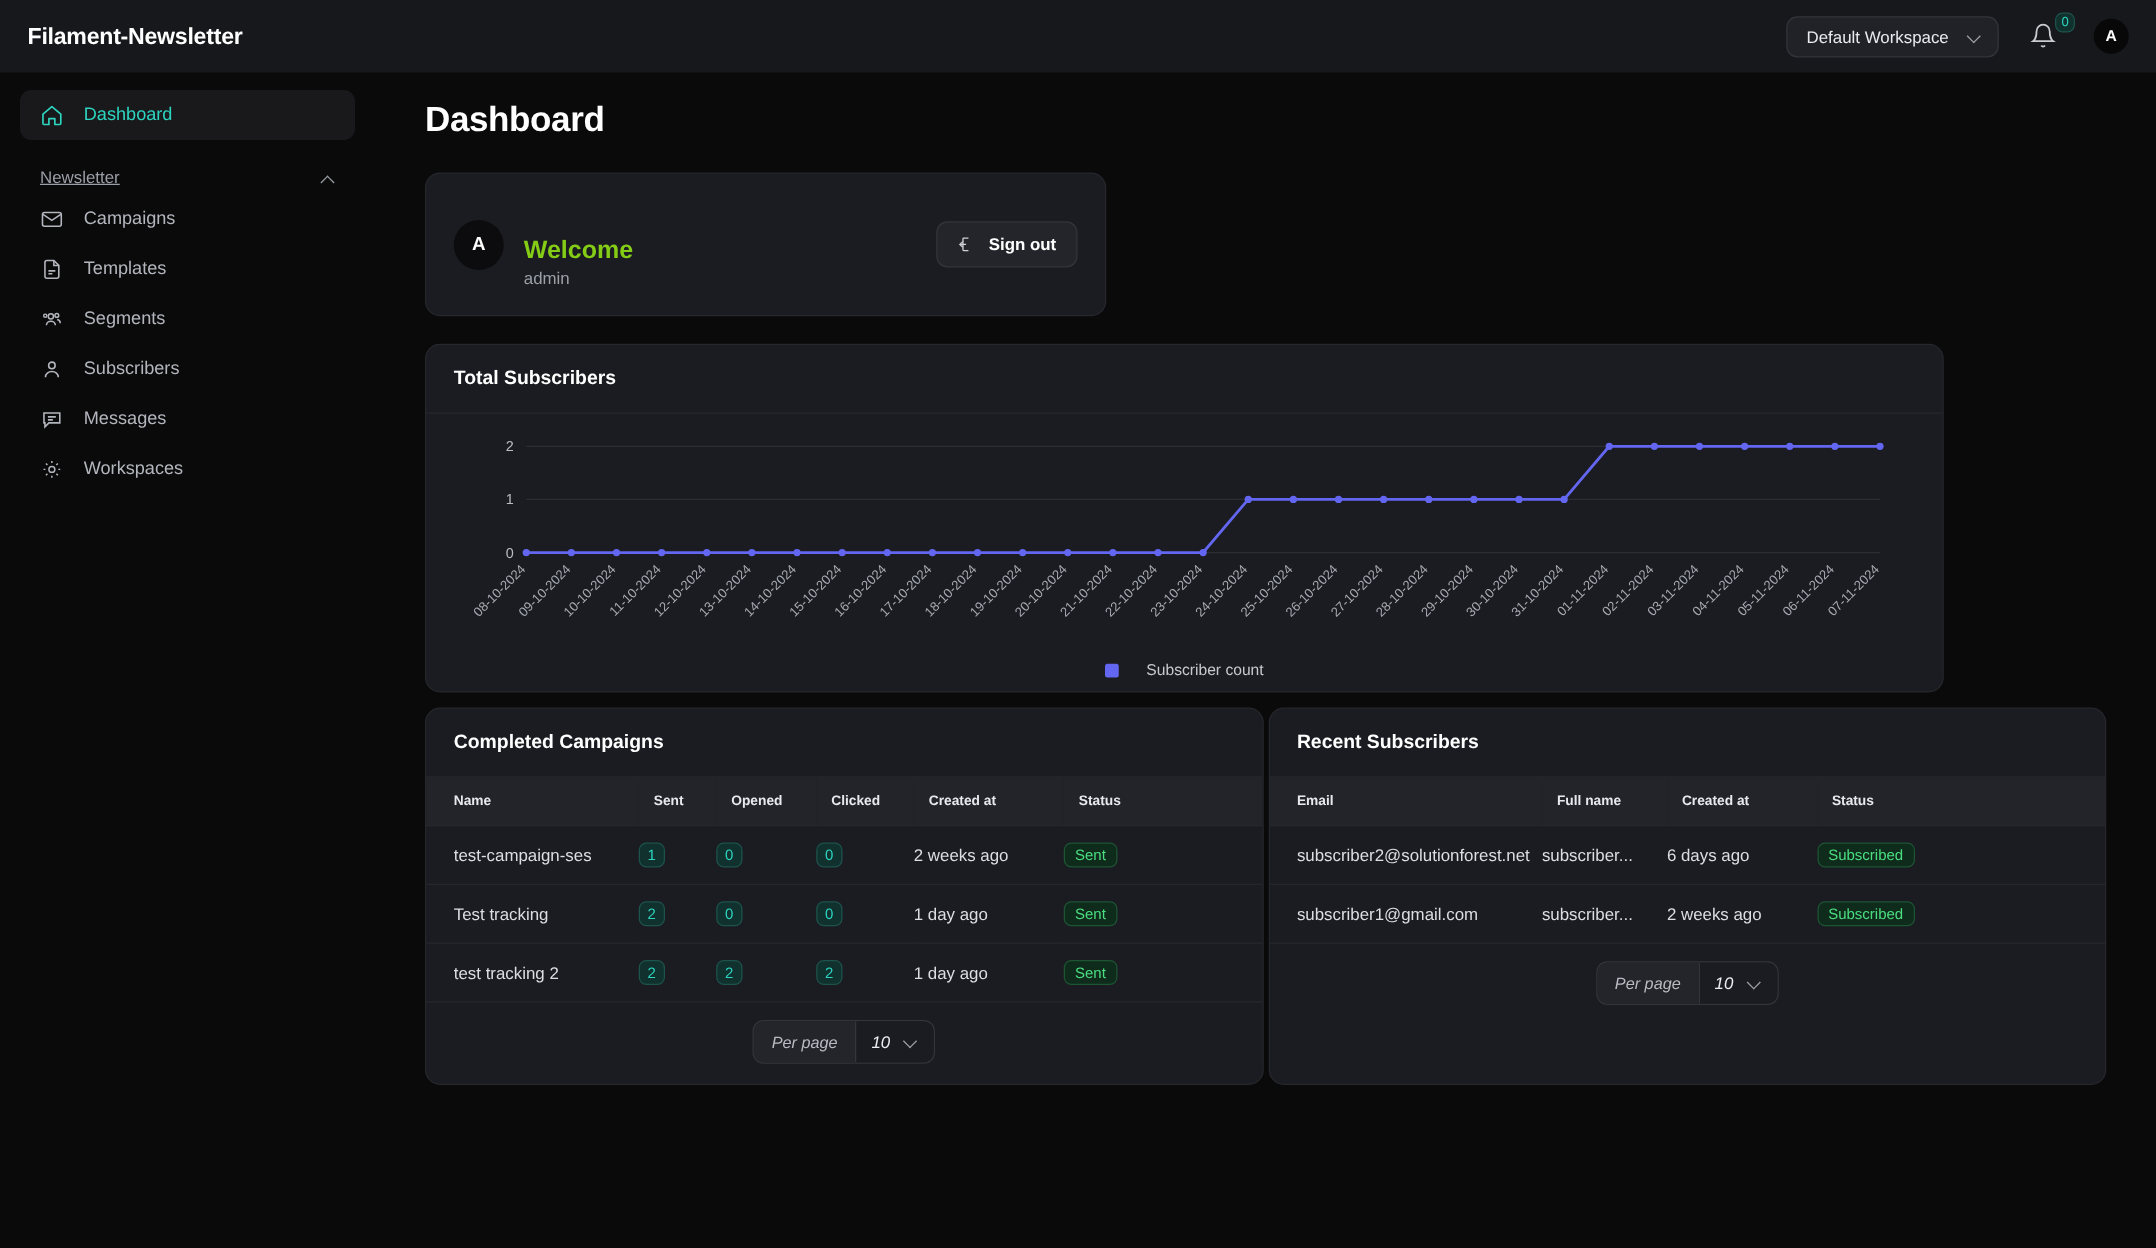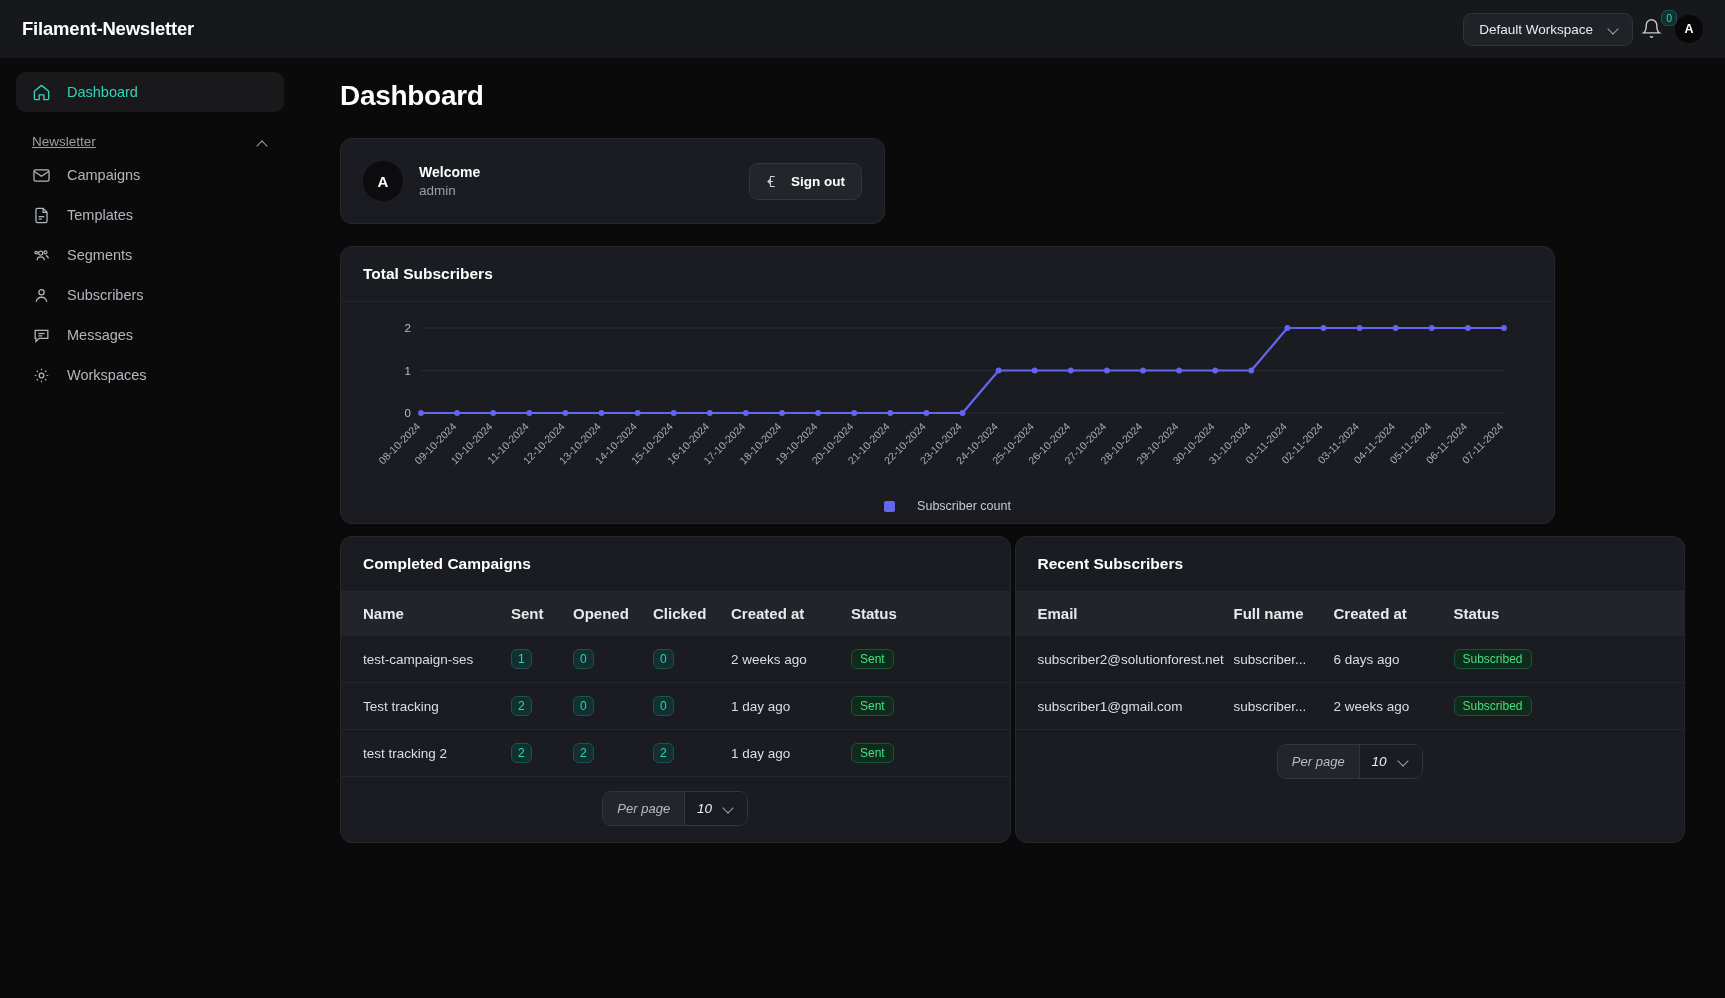--- a/index.html
+++ b/index.html
@@ -17,21 +17,21 @@
     background: #17181c;
     display: flex; align-items: center;
     padding: 0 22px;
     position: relative;
   }
   .brand {
     font-size: 18.5px; font-weight: bold; color: #ffffff;
     letter-spacing: -0.2px;
   }
   .topbar-right {
-    margin-left: auto; display: flex; align-items: center; gap: 8px;
+    margin-left: auto; display: flex; align-items: center; gap: 25px;
   }
   .ws-select {
     display: flex; align-items: center; gap: 16px;
     border: 1px solid #32343a; border-radius: 9px;
     background: #212227;
     padding: 8px 12px 8px 15px;
     font-size: 13.5px; color: #e9eaee;
     cursor: pointer;
   }
   .chev { width: 11px; height: 11px; position: relative; opacity: .75; }
@@ -88,21 +88,21 @@
     background: #1b1c21; border: 1px solid #26272d; border-radius: 12px;
   }
 
   
   .welcome { width: 545px; display:flex; align-items:center; padding: 22px 22px; gap:16px; }
   .avatar-lg {
     width: 40px; height: 40px; border-radius: 50%; background: #0c0c0e;
     display:flex; align-items:center; justify-content:center;
     color:#fff; font-size: 15px; font-weight:600;
   }
-  .welcome-txt .w1 { font-size: 14px; font-weight: bold; color:#ffffff; }
+  .welcome-txt .w1 { font-size: 20px; font-weight: bold; color:#84cc16;margin-top:28px; }
   .welcome-txt .w2 { font-size: 13.5px; color:#9ba0a8; margin-top:3px; }
   .signout {
     margin-left:auto; display:flex; align-items:center; gap:10px;
     background:#24252b; border:1px solid #33353c; border-radius:9px;
     padding: 10px 16px; color:#fff; font-size:13.5px; font-weight:600; cursor:pointer;
   }
   .signout svg { width:15px; height:15px; }
 
   
   .chart-card { margin-top: 22px; width: 1215px; }
@@ -114,22 +114,22 @@
   .legend { display:flex; align-items:center; justify-content:center; gap:22px; margin-top: 4px; }
   .legend .sw { width:11px; height:11px; background:#6366f1; border-radius:2px; }
   .legend .lbl { font-size:12.5px; color:#c6c9cf; }
 
   
   .row2 { display:flex; gap: 4px; margin-top: 12px; }
   .tbl-card { flex: 1; }
   table { width:100%; border-collapse: collapse; }
   thead th {
     background:#232429; text-align:left;
-    font-size: 15px; font-weight: bold; color:#e8e9ed;
-    padding: 13px 0; white-space: nowrap;
+    font-size: 11px; font-weight: bold; color:#e8e9ed;
+    padding: 13px 12px; white-space: nowrap;
   }
   thead th:first-child { padding-left: 22px; }
   tbody td {
     padding: 13px 0; font-size: 13.5px; color:#dcdee3;
     border-top: 1px solid #26272d; white-space: nowrap;
   }
   tbody td:first-child { padding-left: 22px; }
   .pill {
     display:inline-flex; align-items:center; justify-content:center;
     min-width: 20px; padding: 2px 6px;

